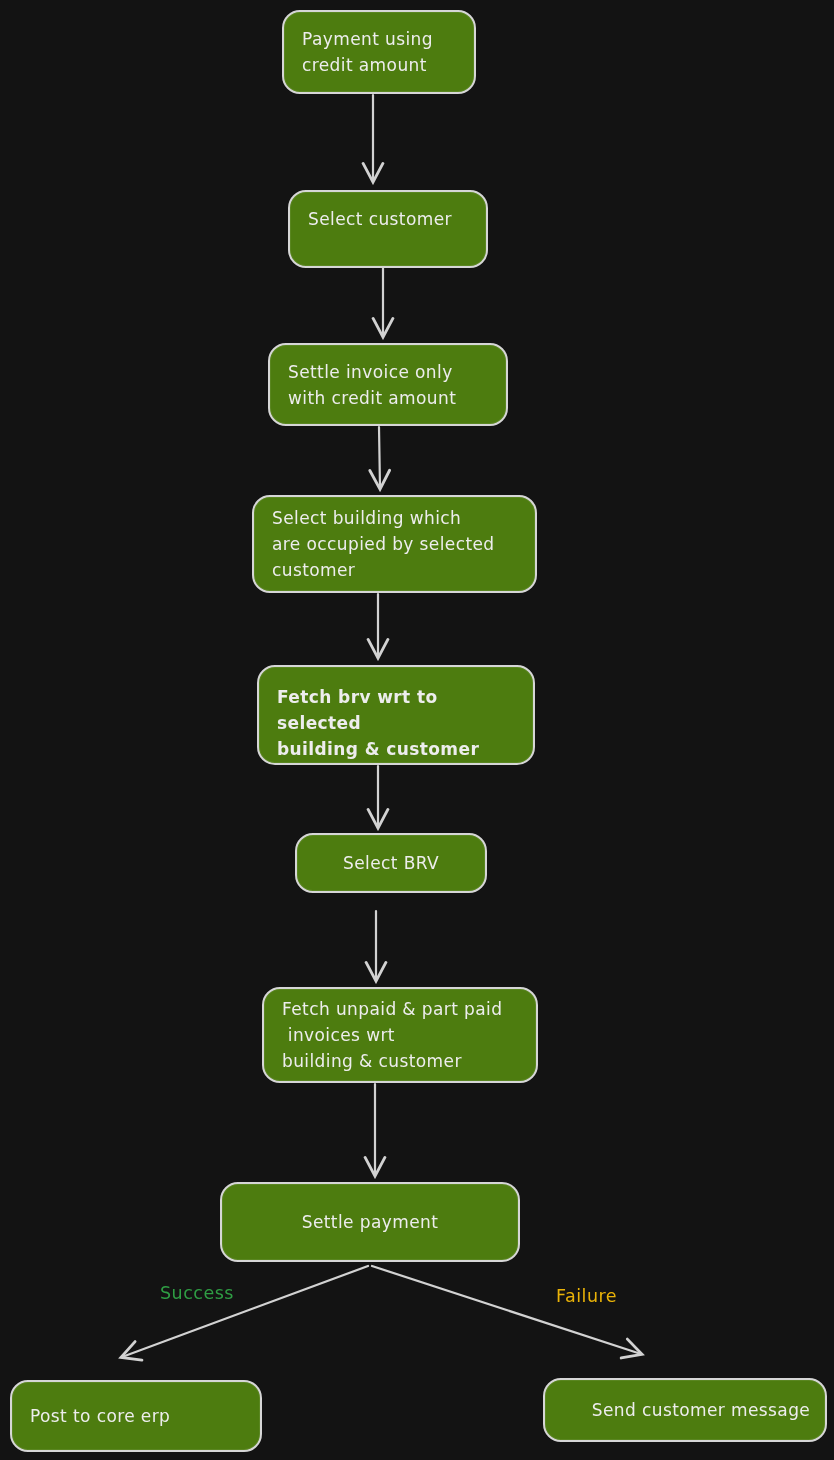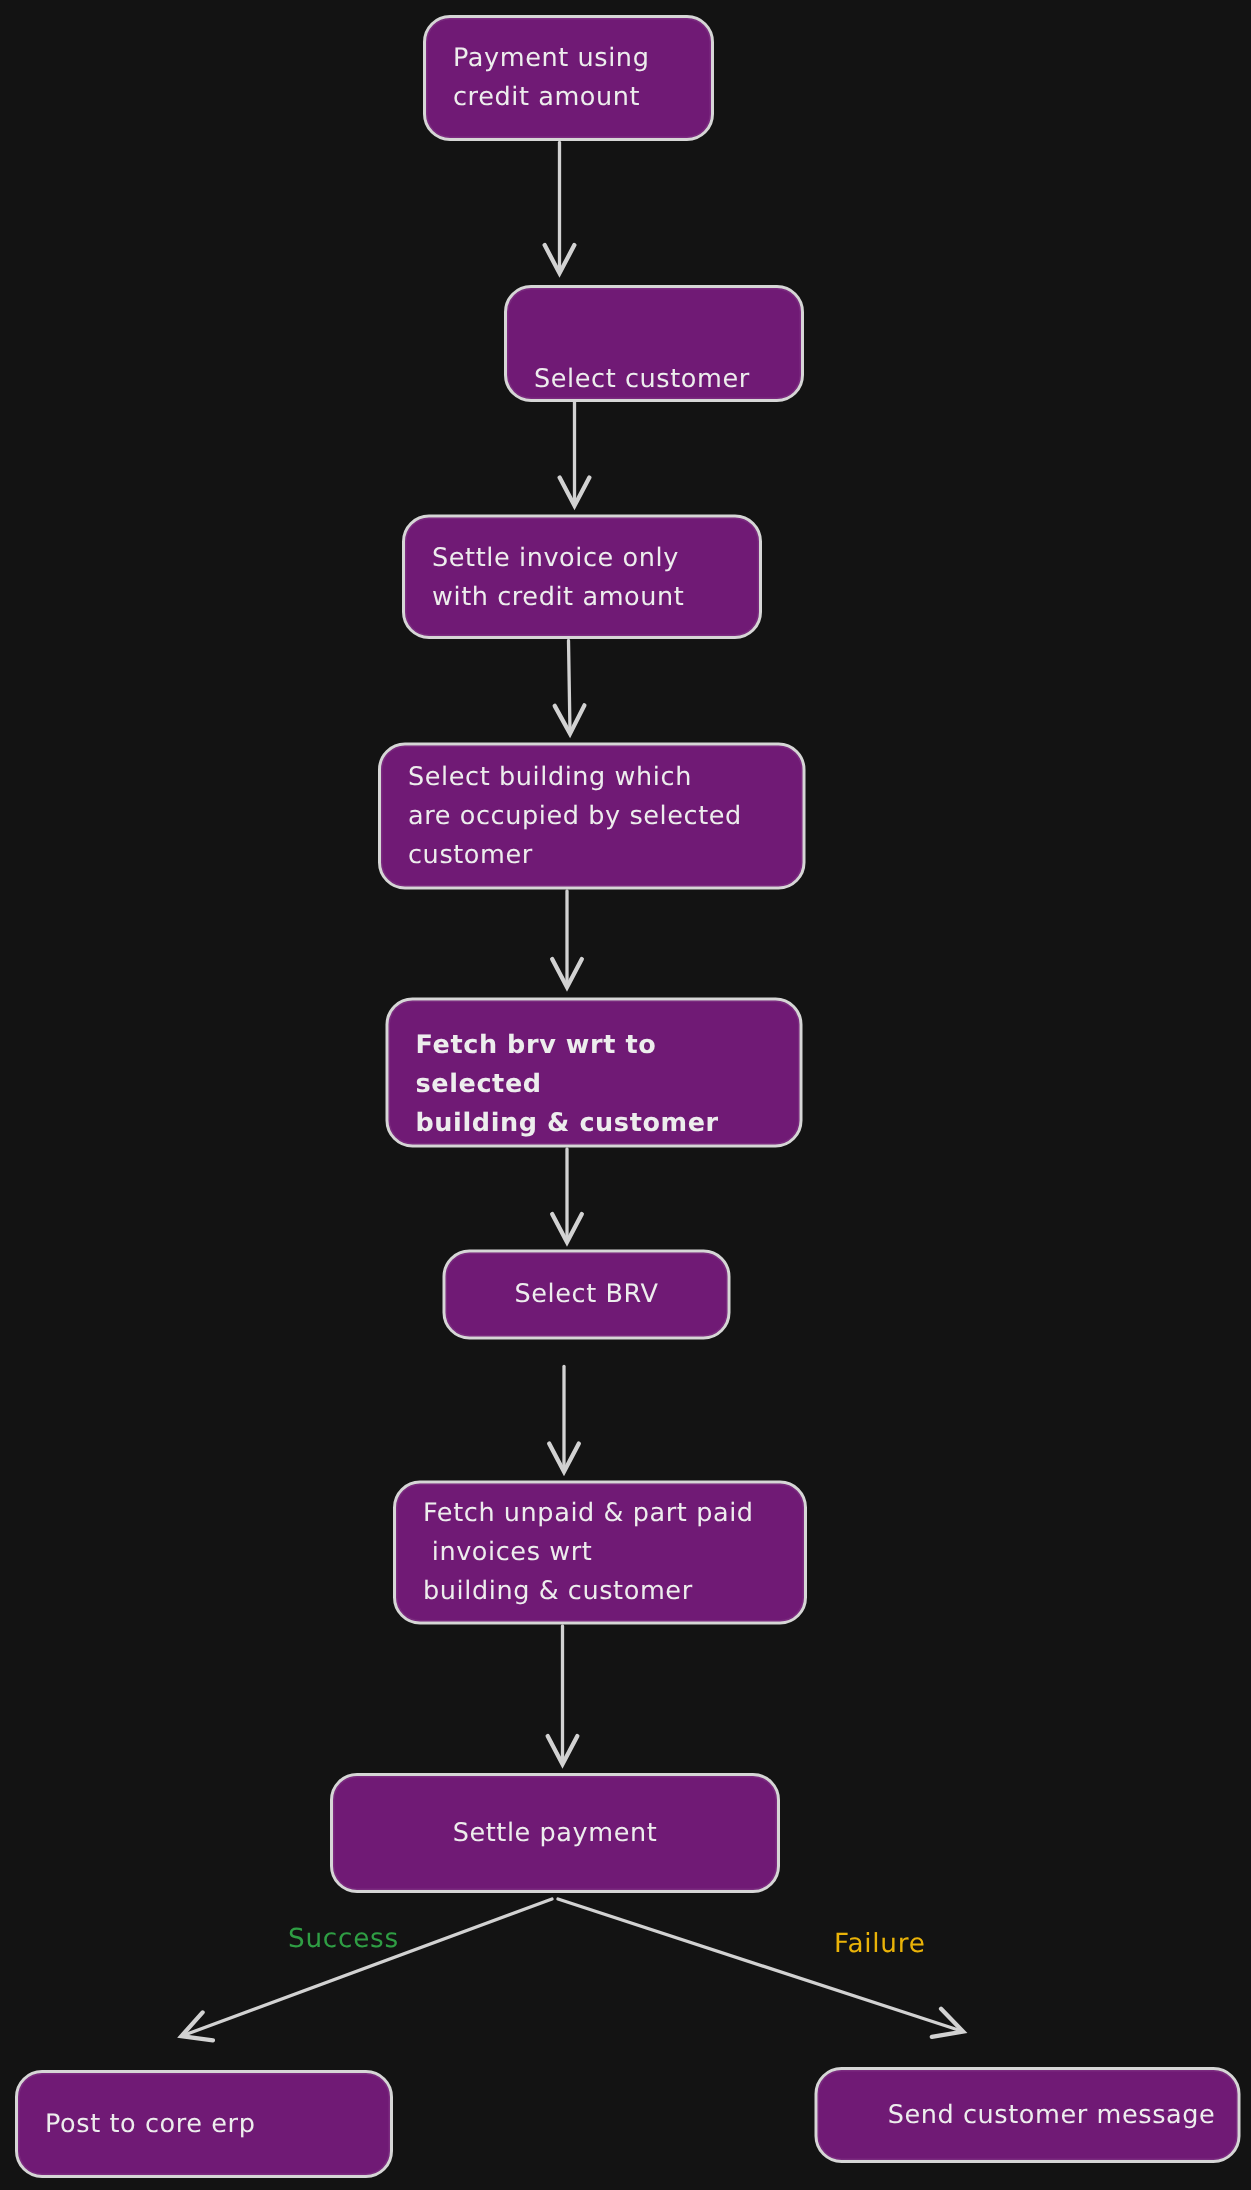--- a/index.html
+++ b/index.html
@@ -25,62 +25,61 @@
   .arrows line {
     stroke: #d2d2d2;
     stroke-width: 2.2;
     stroke-linecap: round;
   }
   .node {
     position: absolute;
     box-sizing: border-box;
     border: 2px solid #d6d6d6;
     border-radius: 18px;
-    background: #701a75;
+    background: #4d7c0f;
     box-shadow: inset 0 0 0 1px rgba(255,255,255,0.08);
     display: flex;
     align-items: center;
     padding-left: 18px;
     padding-right: 10px;
   }
   .node-label {
     color: #ededed;
     font-size: 17px;
     line-height: 26px;
     letter-spacing: 0.4px;
     white-space: pre-wrap;
   }
   .node.center {
     justify-content: center;
     text-align: center;
     padding-left: 0;
     padding-right: 0;
   }
   .node.v-top {
-    align-items: flex-end;
+    align-items: flex-start;
     padding-top: 14px;
-    margin-left: 48px;
   }
   #n1  { left: 282px; top: 10px;   width: 194px; height: 84px; }
   #n2  { left: 288px; top: 190px;  width: 200px; height: 78px; }
   #n3  { left: 268px; top: 343px;  width: 240px; height: 83px; }
   #n4  { left: 252px; top: 495px;  width: 285px; height: 98px; border-radius: 18px; }
   #n5  { left: 257px; top: 665px;  width: 278px; height: 100px; align-items: center; padding-top: 16px; font-weight: bold; }
   #n6  { left: 295px; top: 833px;  width: 192px; height: 60px; }
   #n7  { left: 262px; top: 987px;  width: 276px; height: 96px; }
   #n8  { left: 220px; top: 1182px; width: 300px; height: 80px; }
   #n9  { left: 10px;  top: 1380px; width: 252px; height: 72px; }
   #n10 { left: 543px; top: 1378px; width: 284px; height: 64px; padding-left: 32px; }
   .edge-label {
     position: absolute;
     font-size: 17.5px;
     letter-spacing: 0.5px;
     white-space: nowrap;
   }
-  .lbl-success { left: 160px; top: 1283px; color: #2f9e44; margin-left: 32px; }
+  .lbl-success { left: 160px; top: 1283px; color: #2f9e44; }
   .lbl-failure { left: 556px; top: 1286px; color: #eab308; }
 </style>
 </head>
 <body>
 
 <div class="canvas">
 
   <svg class="arrows" viewBox="0 0 834 1460">
     <defs>
       <marker id="ah" viewBox="0 0 12 12" refX="10" refY="6" markerWidth="12" markerHeight="12" orient="auto-start-reverse" markerUnits="strokeWidth">

